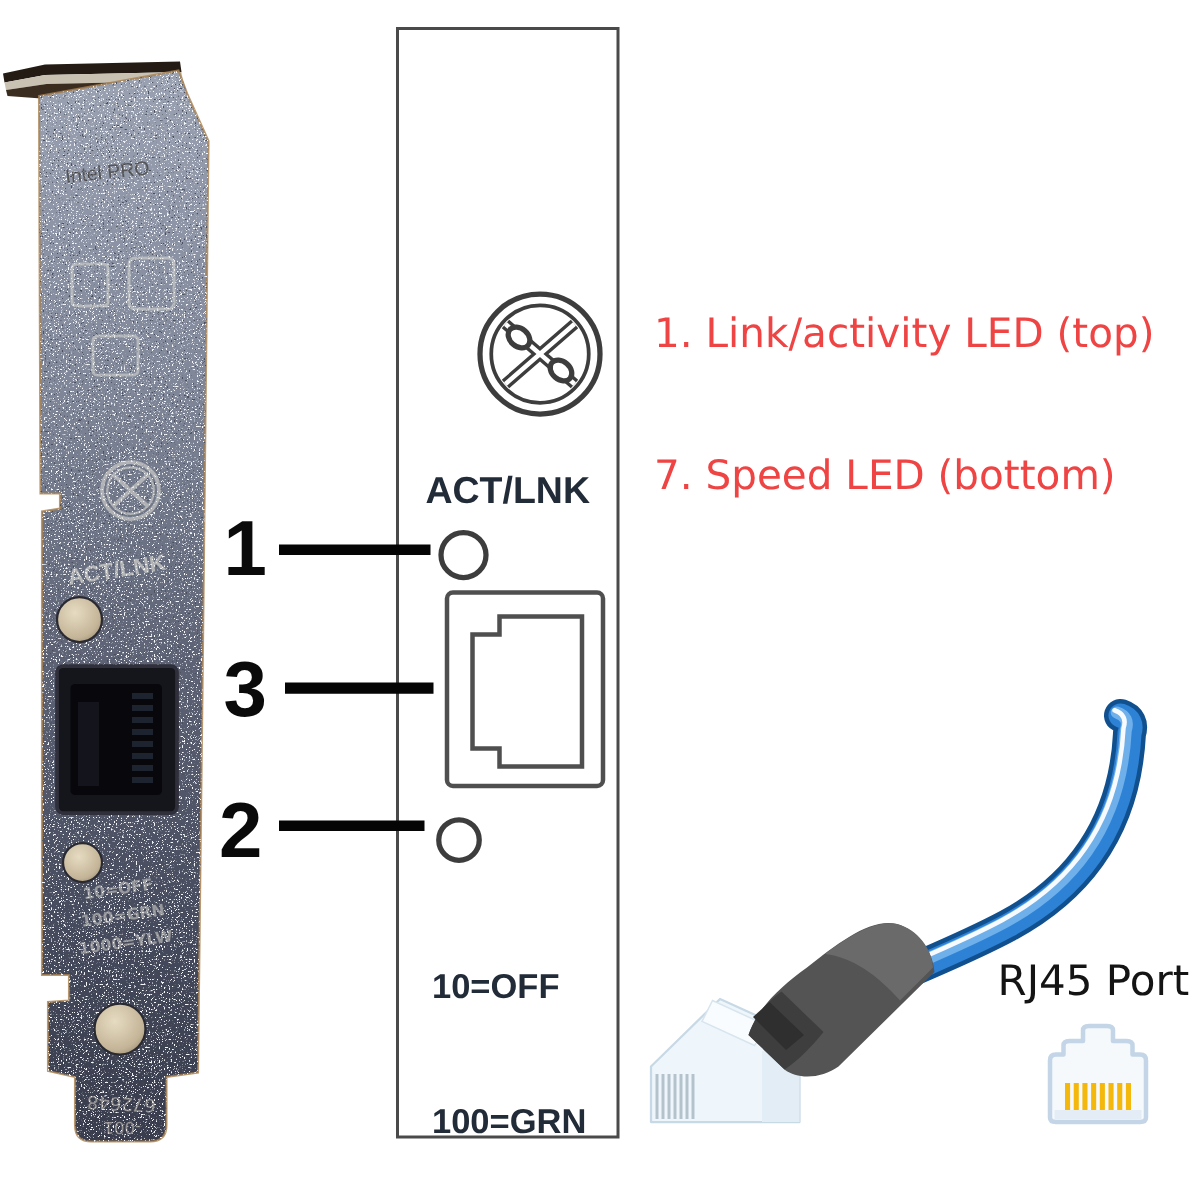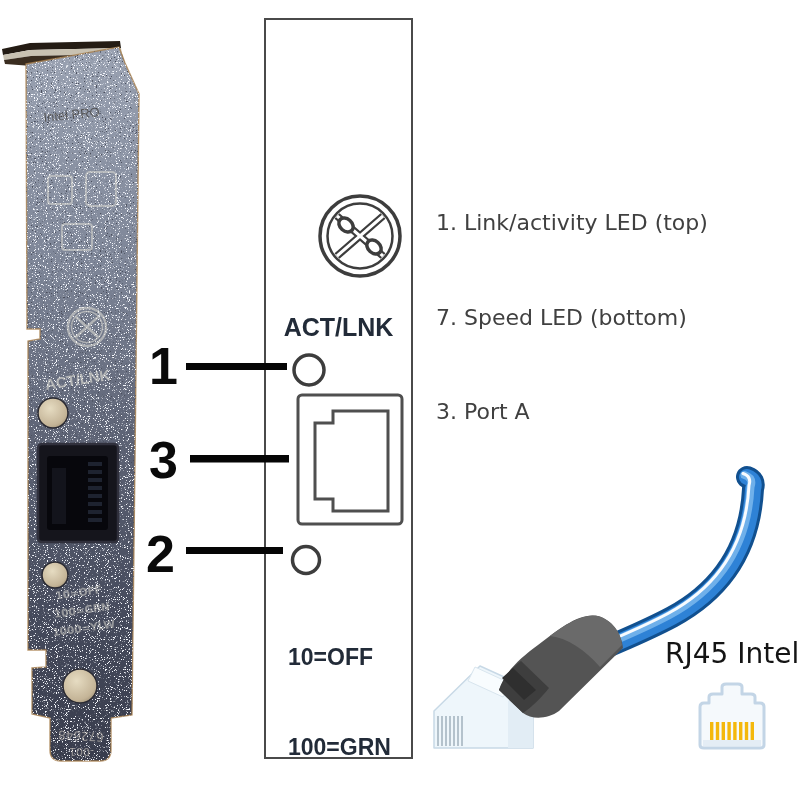--- a/index.html
+++ b/index.html
@@ -13,21 +13,21 @@
 
   .callout-num{font-family:"Liberation Sans", sans-serif;font-weight:700;font-size:52px;line-height:1;color:#0a0a0a;}
   #num1{left:149px;top:340px;}
   #num3{left:149px;top:434px;}
   #num2{left:146px;top:528px;}
 
   #actlnk{left:264px;top:315px;width:149px;text-align:center;
           font-family:"Liberation Sans", sans-serif;font-weight:700;font-size:25px;line-height:1;color:#222b38;}
   #speedLegend{left:288px;top:582px;font-family:"Liberation Sans", sans-serif;
           font-weight:700;font-size:23px;line-height:30px;color:#222b38;}
-  #legend{left:436px;top:144px;font-size:22px;line-height:31.5px;color:#404040;}
+  #legend{left:436px;top:144px;font-size:27px;line-height:31.5px;color:#ef4444;}
   #rj45Label{left:665px;top:637px;font-size:28px;color:#141414;}
 
   svg text.etch{font-family:"Liberation Sans", sans-serif;}
 </style>
 </head>
 <body>
 
 <div id="stage">
 
   <div id="faceplate"></div>
@@ -210,17 +210,16 @@
 
   <div class="txt" id="speedLegend">
     <div>10=OFF</div>
     <div>100=GRN</div>
     
   </div>
 
   <div class="txt" id="legend">
     <div>1. Link/activity LED (top)</div>
     <div>7. Speed LED (bottom)</div>
-    <div>3. Port A</div>
   </div>
 
-  <div class="txt" id="rj45Label">RJ45 Intel</div>
+  <div class="txt" id="rj45Label">RJ45 Port</div>
 </div>
 
 </body></html>

